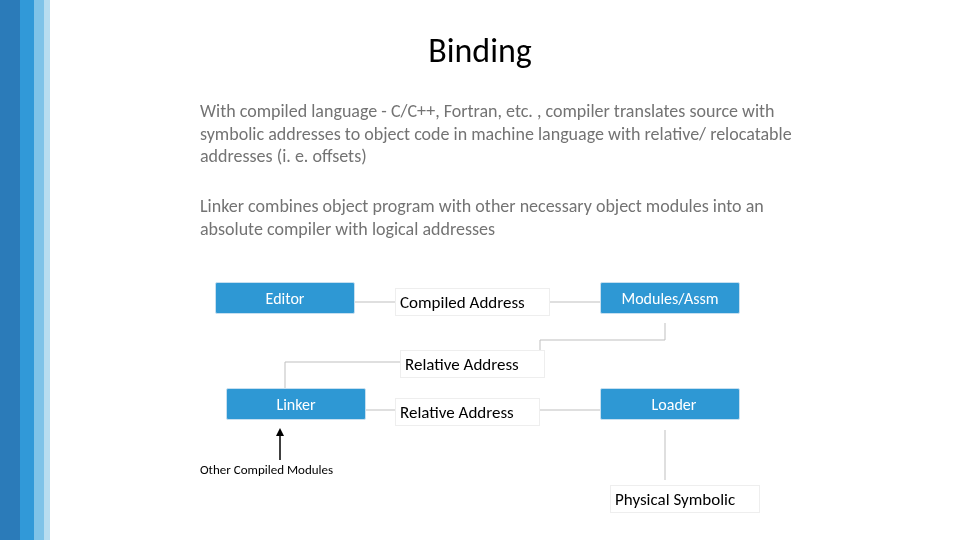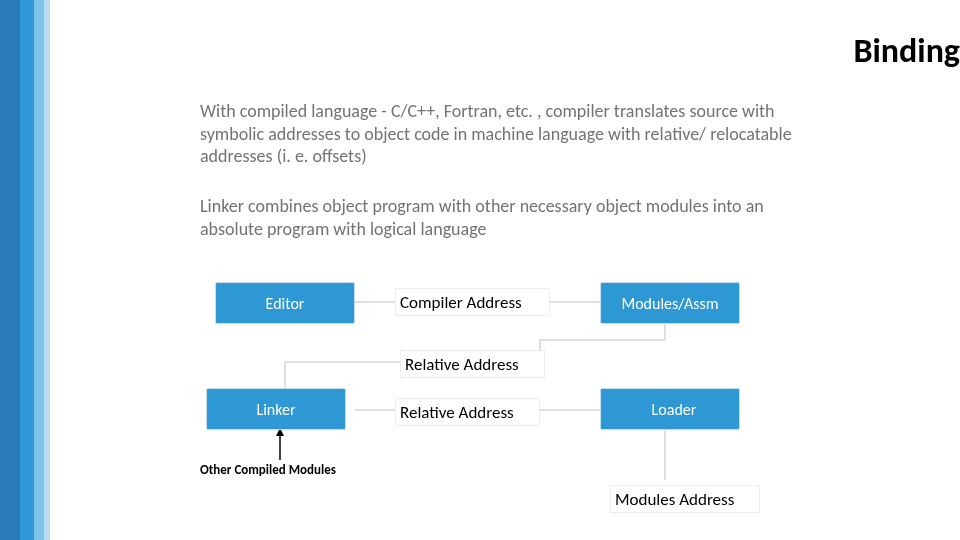--- a/index.html
+++ b/index.html
@@ -20,40 +20,40 @@
   .sidebar .bar1 { position: absolute; left: 0; top: 0; width: 20px; height: 540px; background: #2b7bb9; }
   .sidebar .bar2 { position: absolute; left: 20px; top: 0; width: 14px; height: 540px; background: #3199d8; }
   .sidebar .bar3 { position: absolute; left: 34px; top: 0; width: 10px; height: 540px; background: #7fc3e8; }
   .sidebar .bar4 { position: absolute; left: 44px; top: 0; width: 6px; height: 540px; background: #b8ddf0; }
 
   .title {
     position: absolute;
     top: 30px;
     left: 0;
     width: 960px;
-    text-align: right;
+    text-align: center;
     font-size: 34px;
-    font-weight: 700;
+    font-weight: 400;
     color: #000;
   }
   .para {
     position: absolute;
     left: 200px;
     width: 630px;
     font-size: 18px;
     line-height: 1.25;
     color: #737373;
   }
   .p1 { top: 100px; }
   .p2 { top: 195px; }
 
   .box {
     position: absolute;
     width: 140px;
-    height: 42px;
+    height: 32px;
     background: #2e98d4;
     border: 1px solid #c6dff0;
     border-radius: 2px;
     color: #fff;
     font-size: 16px;
     display: flex;
     align-items: center;
     justify-content: center;
   }
   .label {
@@ -64,21 +64,20 @@
     display: flex;
     align-items: center;
     background: #fff;
     padding: 0 4px;
     border: 1px solid #eee;
   }
   .small-label {
     position: absolute;
     font-size: 13px;
     color: #000;
-    font-weight: bold;
   }
 
   svg.connector {
     position: absolute;
     left: 0; top: 0;
     width: 960px;
     height: 540px;
     pointer-events: none;
   }
 </style>
@@ -88,21 +87,21 @@
 <div class="sidebar">
   <div class="bar1"></div>
     <div class="bar2"></div>
     <div class="bar3"></div>
     <div class="bar4"></div>
 </div>
 
 <div class="title">Binding</div>
 
 <div class="para p1">With compiled language - C/C++, Fortran, etc. , compiler translates source with symbolic addresses to object code in machine language with relative/ relocatable addresses (i. e. offsets)</div>
-<div class="para p2">Linker combines object program with other necessary object modules into an absolute program with logical language</div>
+<div class="para p2">Linker combines object program with other necessary object modules into an absolute compiler with logical addresses</div>
 
 <svg class="connector">
 
   <line x1="355" y1="302" x2="395" y2="302" stroke="#bfbfbf" stroke-width="1"></line>
 
   <line x1="550" y1="302" x2="600" y2="302" stroke="#bfbfbf" stroke-width="1"></line>
 
   <path d="M 665 323 L 665 340 L 540 340 L 540 350" fill="none" stroke="#bfbfbf" stroke-width="1"></path>
 
   <path d="M 400 362 L 285 362 L 285 388" fill="none" stroke="#bfbfbf" stroke-width="1"></path>
@@ -111,23 +110,23 @@
 
   <line x1="540" y1="410" x2="600" y2="410" stroke="#bfbfbf" stroke-width="1"></line>
 
   <line x1="665" y1="430" x2="665" y2="480" stroke="#bfbfbf" stroke-width="1"></line>
 
   <line x1="280" y1="460" x2="280" y2="432" stroke="#000" stroke-width="1.5"></line>
   <polygon points="280,428 276,436 284,436" fill="#000"></polygon>
 </svg>
 
 <div class="box" style="left:215px; top:282px;">Editor</div>
-<div class="label" style="left:395px; top:288px; width:155px;">Compiler Address</div>
+<div class="label" style="left:395px; top:288px; width:155px;">Compiled Address</div>
 <div class="box" style="left:600px; top:282px;">Modules/Assm</div>
 
 <div class="label" style="left:400px; top:350px; width:145px;">Relative Address</div>
 
-<div class="box" style="left:206px; top:388px;text-align:right;">Linker</div>
+<div class="box" style="left:226px; top:388px;text-align:right;">Linker</div>
 <div class="label" style="left:395px; top:398px; width:145px;">Relative Address</div>
 <div class="box" style="left:600px; top:388px;padding-left:8px;">Loader</div>
 
 <div class="small-label" style="left:200px; top:462px;">Other Compiled Modules</div>
-<div class="label" style="left:610px; top:485px; width:150px;">Modules Address</div>
+<div class="label" style="left:610px; top:485px; width:150px;">Physical Symbolic</div>
 
 </body></html>

